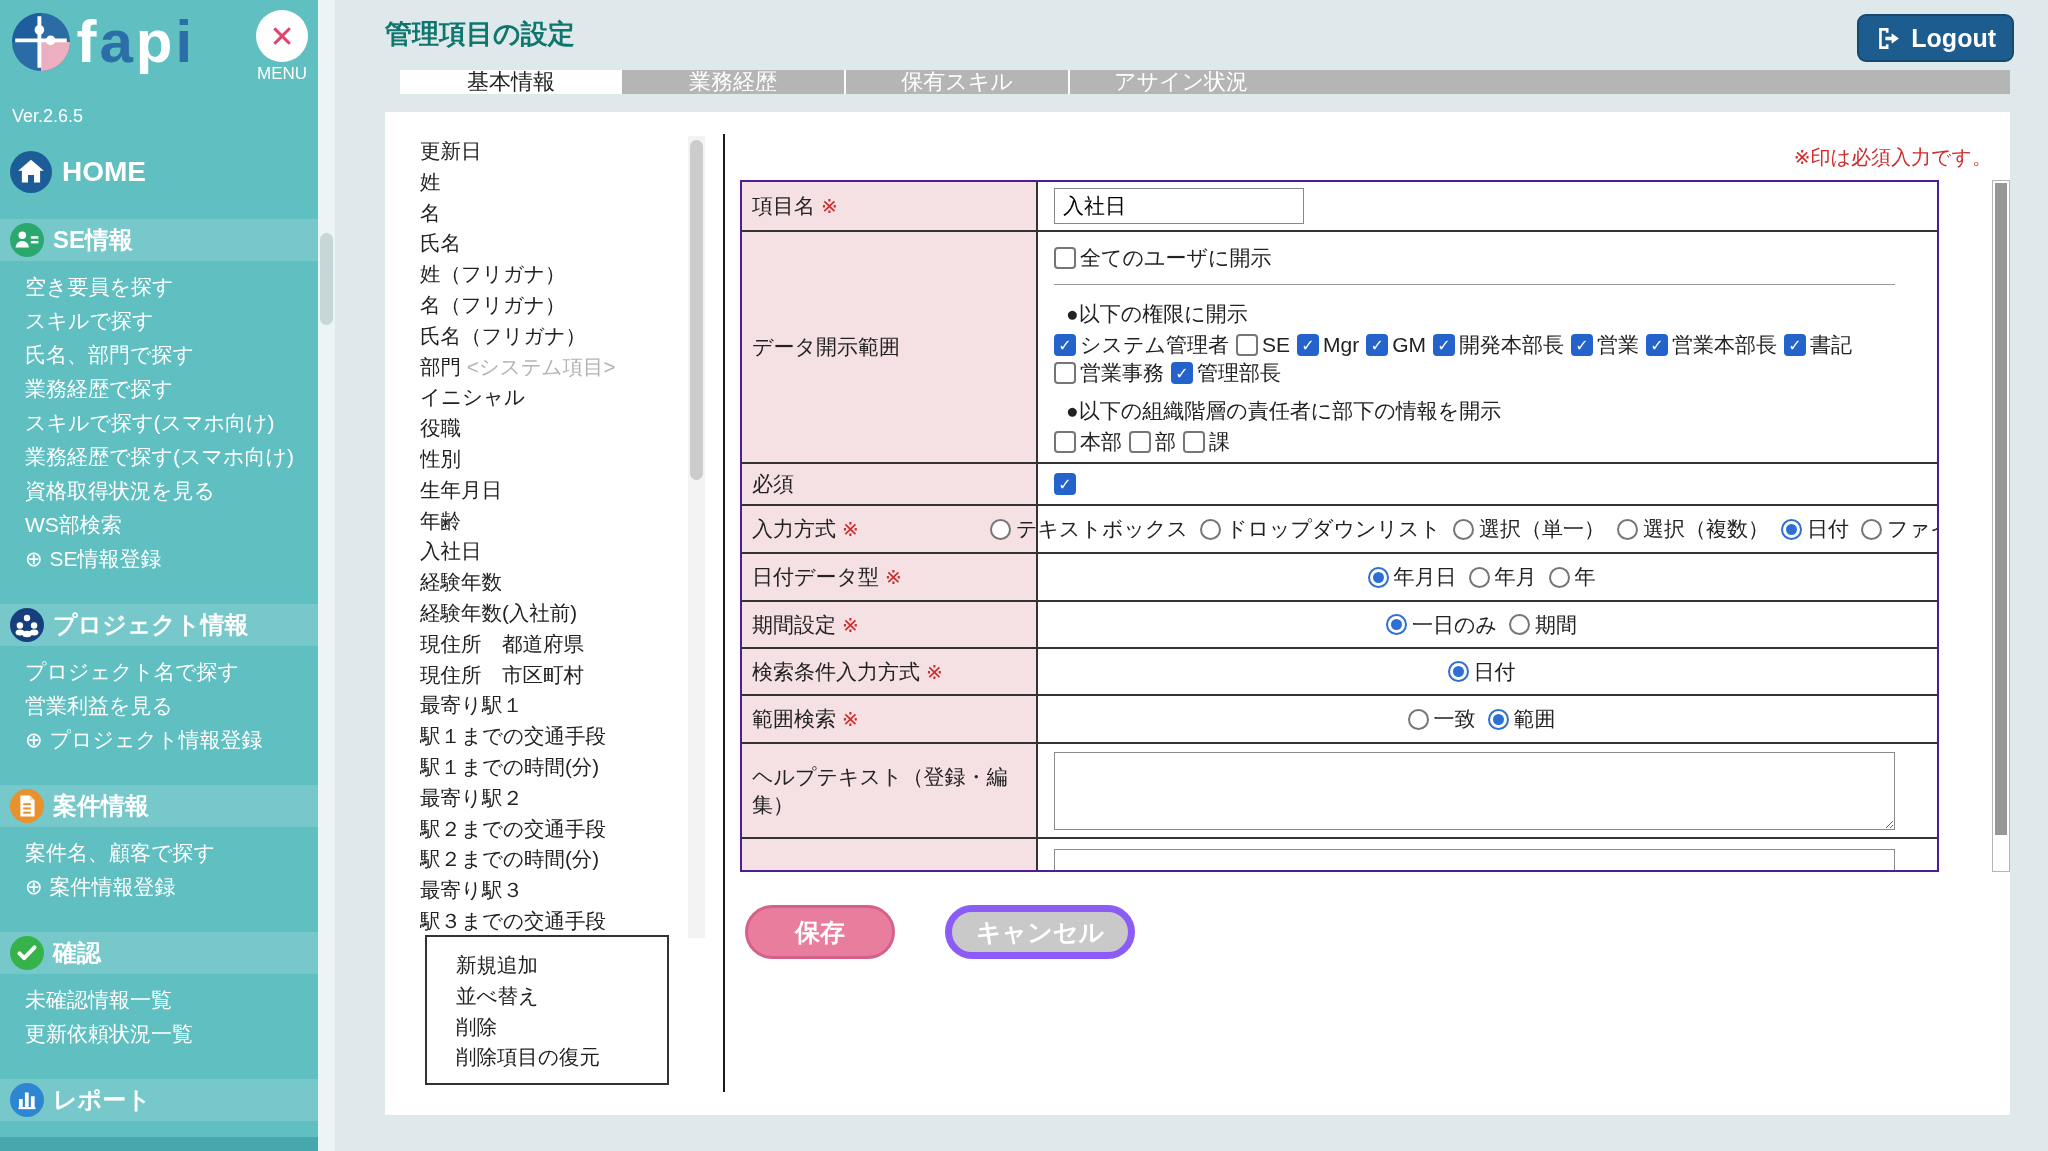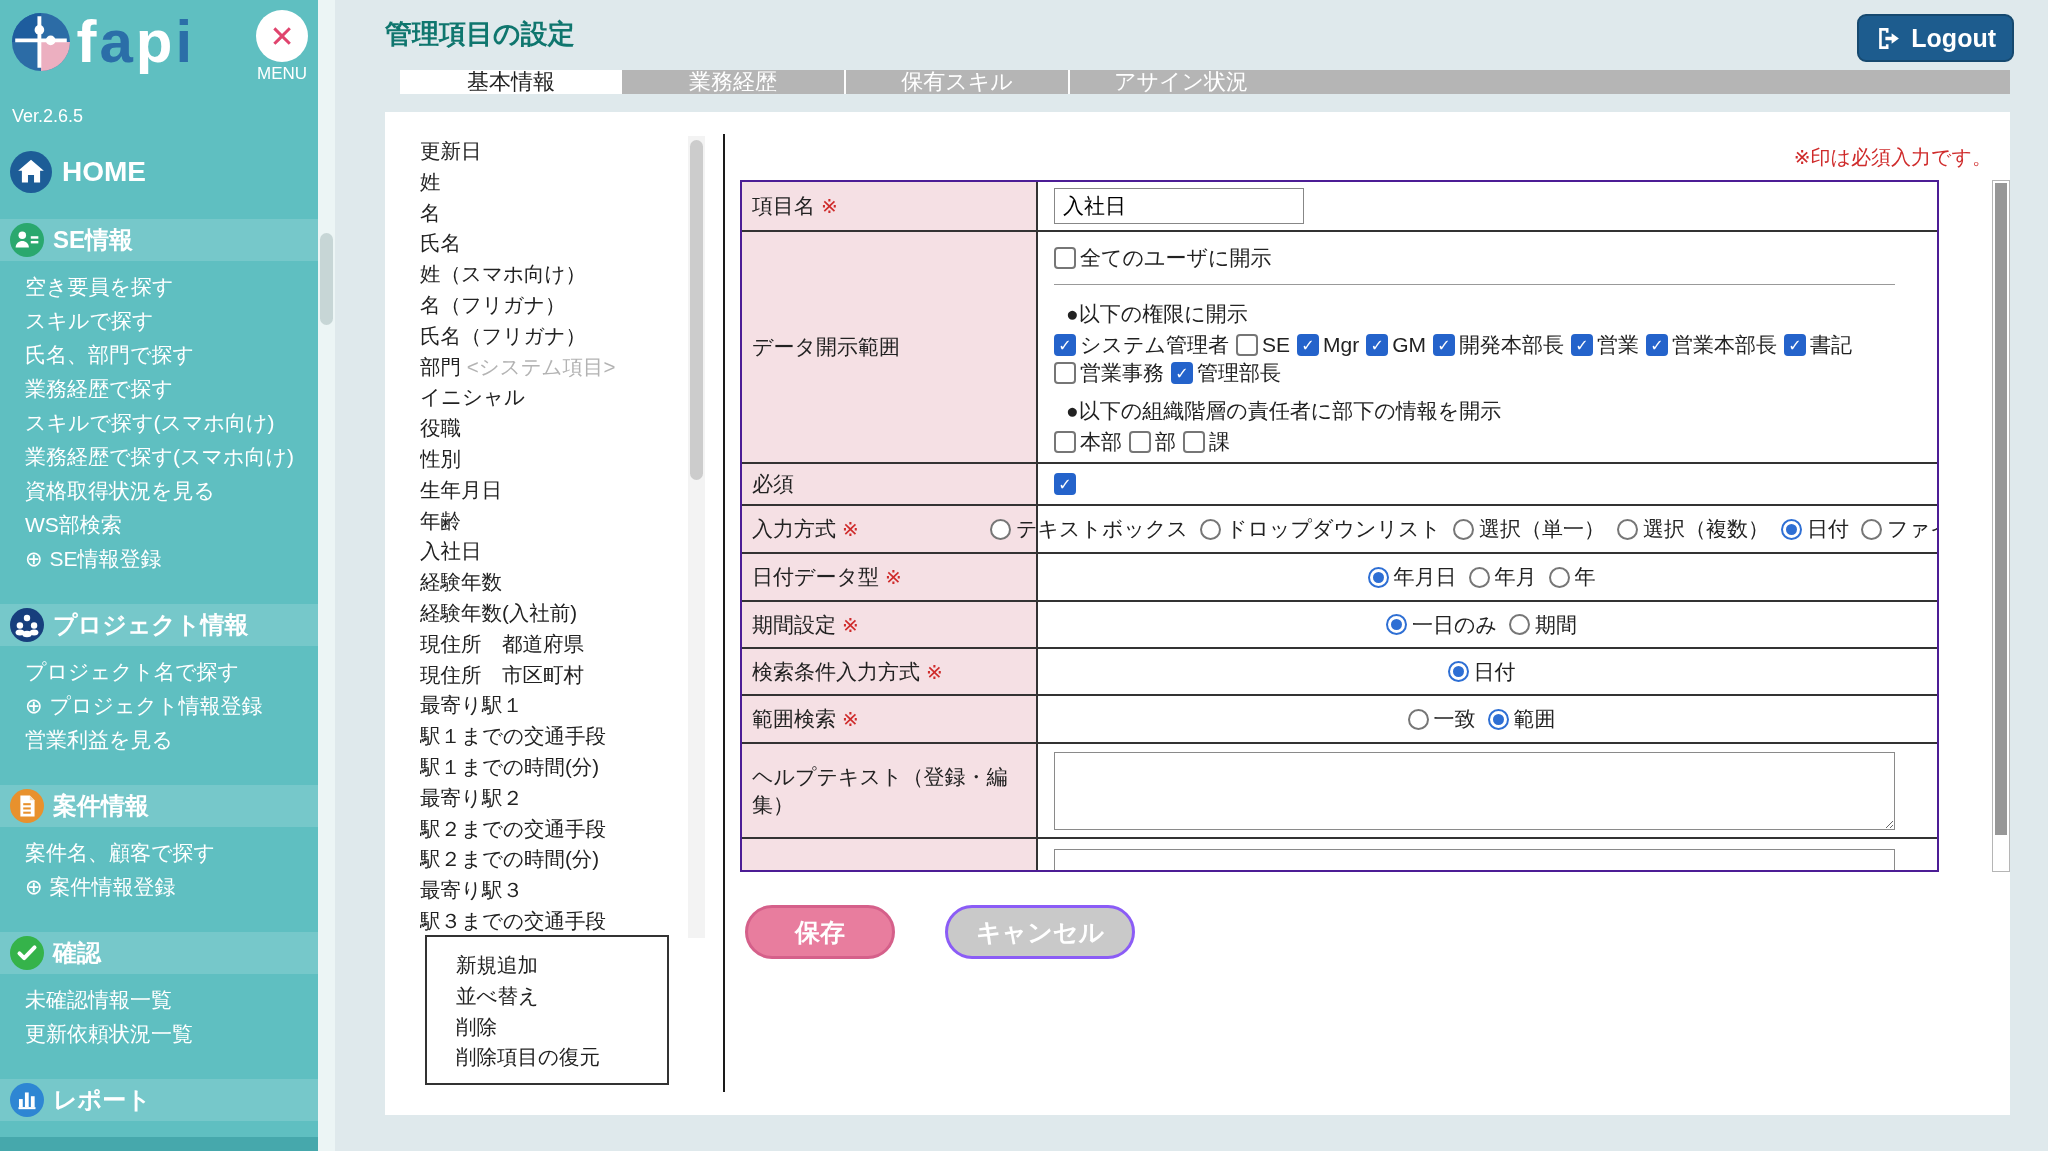--- a/index.html
+++ b/index.html
@@ -83,21 +83,21 @@
   .rd.on::after{content:"";position:absolute;inset:3px;background:#2e6fd4;border-radius:50%;}
   .rd.off{border:2px solid #767676;background:#fff;}
   .help-textarea{width:97%;height:78px;border:1px solid #8a8a8a;font-size:20px;font-family:inherit;
     box-sizing:border-box;resize:both;}
   .form-scrollbar{position:absolute;left:1607px;top:68px;width:18px;height:692px;background:#fff;border:1px solid #b5b5b5;box-sizing:border-box;}
   .form-thumb{position:absolute;top:2px;left:2px;width:12px;height:652px;background:#979797;}
 
   .save-button{position:absolute;left:360px;top:793px;width:150px;height:54px;border-radius:28px;
     background:#e87d9e;border:3px solid #d5608a;color:#fff;font-size:25px;font-weight:bold;cursor:pointer;font-family:inherit;}
   .cancel-button{position:absolute;left:560px;top:793px;width:190px;height:54px;border-radius:28px;
-    background:#c9c9c9;border:3px solid #8b5cf6;color:#fff;font-size:25px;font-weight:bold;cursor:pointer;font-family:inherit;}
+    background:#c9c9c9;border:7px solid #8b5cf6;color:#fff;font-size:25px;font-weight:bold;cursor:pointer;font-family:inherit;}
 </style>
 </head>
 <body>
 
 <div class="screen">
 
   <div class="sidebar">
     <div class="logo-row">
       <span class="logo-mark icon-circle" id="logo-mark">
           <svg viewBox="0 0 36 36" width="58" height="58">
@@ -160,22 +160,22 @@
               <circle cx="25.5" cy="18.5" r="3.4" fill="#fff"></circle>
               <ellipse cx="10.5" cy="26" rx="4.6" ry="3.2" fill="#fff"></ellipse>
               <ellipse cx="25.5" cy="26" rx="4.6" ry="3.2" fill="#fff"></ellipse>
               <ellipse cx="18" cy="27.5" rx="5" ry="3.4" fill="#fff"></ellipse>
             </svg>
           </span>
           <span>プロジェクト情報</span>
         </div>
         <div class="section-items">
           <div class="sidebar-item"><span>プロジェクト名で探す</span></div>
+          <div class="sidebar-item"><span>営業利益を見る</span></div>
           <div class="sidebar-item"><span class="plus-icon">⊕</span><span>プロジェクト情報登録</span></div>
-          <div class="sidebar-item"><span>営業利益を見る</span></div>
         </div>
         <div class="section-header">
           <span class="icon-circle">
             <svg viewBox="0 0 36 36" width="34" height="34">
               <circle cx="18" cy="18" r="18" fill="#e8912d"></circle>
               <path d="M11 7h10l5 5v17H11z" fill="#fff"></path>
               <path d="M21 7l5 5h-5z" fill="#f7d9b0"></path>
               <rect x="14" y="15" width="8" height="2.2" fill="#e8912d"></rect>
               <rect x="14" y="19.5" width="8" height="2.2" fill="#e8912d"></rect>
               <rect x="14" y="24" width="8" height="2.2" fill="#e8912d"></rect>
@@ -240,21 +240,21 @@
       <div class="tab-filler" style="flex: 1 1 0%;"></div>
     </div>
 
   <div class="card">
 
     <div class="field-list" id="field-list">
         <div class="list-row"><span>更新日</span></div>
         <div class="list-row"><span>姓</span></div>
         <div class="list-row"><span>名</span></div>
         <div class="list-row"><span>氏名</span></div>
-        <div class="list-row"><span>姓（スマホ向け）</span></div>
+        <div class="list-row"><span>姓（フリガナ）</span></div>
         <div class="list-row"><span>名（フリガナ）</span></div>
         <div class="list-row"><span>氏名（フリガナ）</span></div>
         <div class="list-row"><span>部門</span><span class="system-suffix"> &lt;システム項目&gt;</span></div>
         <div class="list-row"><span>イニシャル</span></div>
         <div class="list-row"><span>役職</span></div>
         <div class="list-row"><span>性別</span></div>
         <div class="list-row"><span>生年月日</span></div>
         <div class="list-row"><span>年齢</span></div>
         <div class="list-row"><span>入社日</span></div>
         <div class="list-row"><span>経験年数</span></div>

